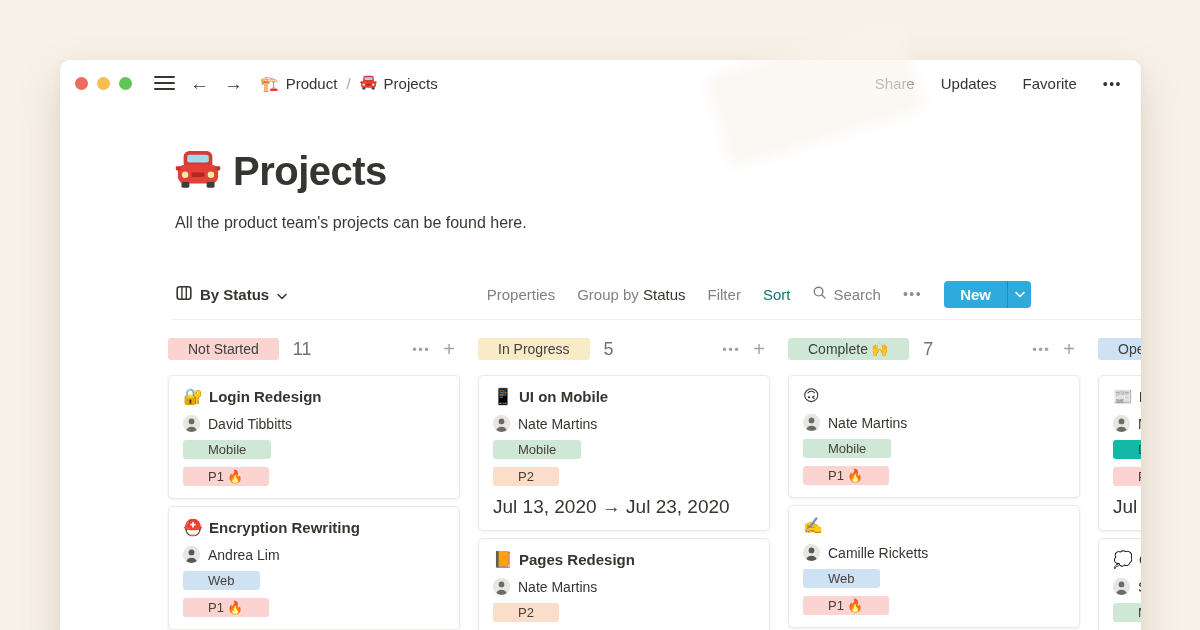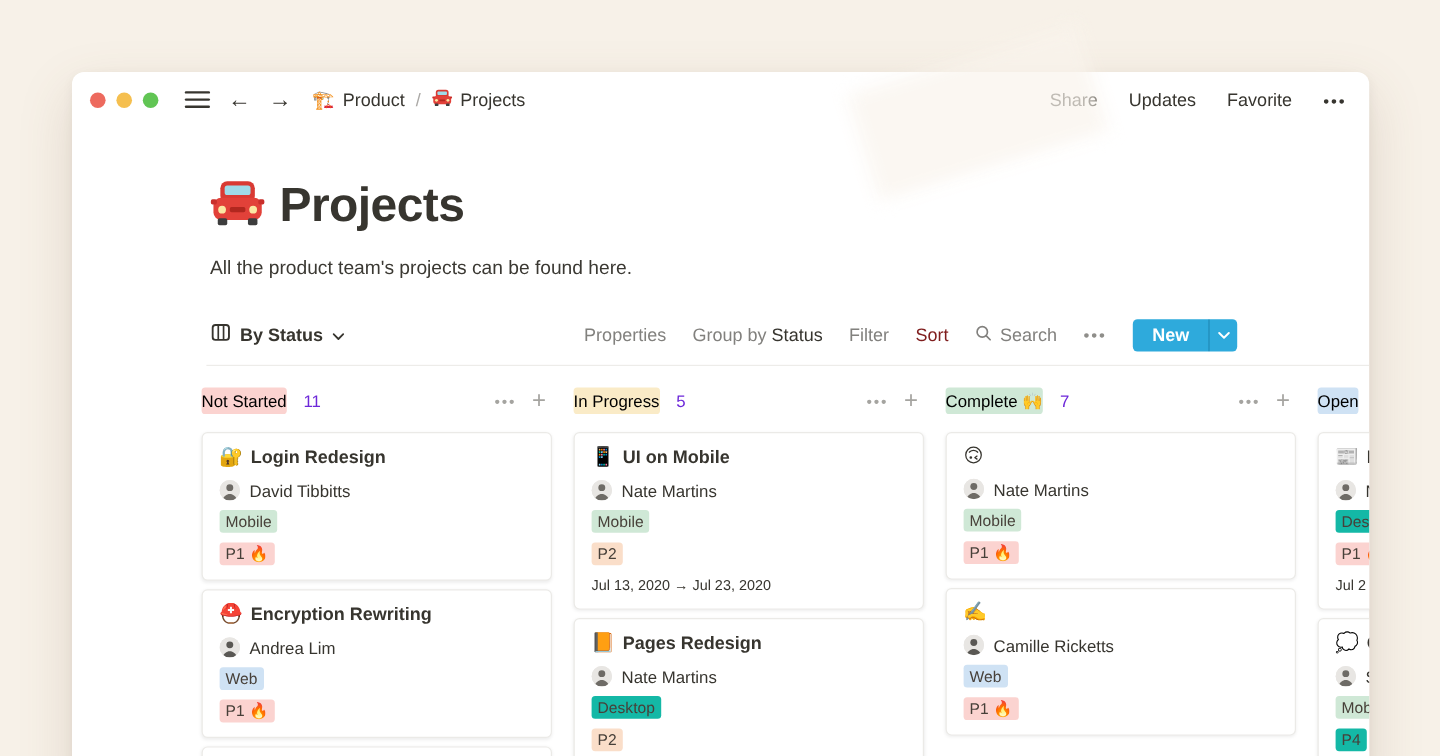--- a/index.html
+++ b/index.html
@@ -34,53 +34,53 @@
   .crumb .emoji { font-size:15px; line-height:1; }
   .bc-sep { color:#ABA9A6; margin:0 9px; }
   .toolbar-right { margin-left:auto; display:flex; align-items:flex-end; gap:26px; font-size:15px; }
   .tb-more { letter-spacing:1.5px; font-size:14px; cursor:pointer; }
   
   .page-header { padding:40px 110px 0 115px; }
   .title-row { display:flex; align-items:center; gap:12px; }
   .title-row h1 { font-size:40px; font-weight:700; letter-spacing:-.5px; }
   .page-desc { margin-top:18px; font-size:16px; color:#3B3933; }
   
-  .view-bar { display:flex; align-items:center; margin-top:30px; height:32px; padding:0 110px 0 116px;text-align:center; }
+  .view-bar { display:flex; align-items:center; margin-top:46px; height:32px; padding:0 110px 0 116px;text-align:center; }
   .view-left { display:flex; align-items:center; gap:8px; font-size:15px; font-weight:600; cursor:pointer; }
   .view-right { margin-left:auto; display:flex; align-items:center; gap:22px; font-size:15px; color:#82817E; }
   .vr-item { cursor:pointer; }
   .vr-dark { color:#37352F; }
-  .sort { color:#7f1d1d; }
+  .sort { color:#0f766e; }
   .search-group { display:flex; align-items:center; gap:6px; cursor:pointer; }
   .vb-more { letter-spacing:1.5px; font-size:14px; color:#8F8E8A; cursor:pointer; }
   .new-btn { display:flex; align-items:stretch; height:27px; background:#2EAADC; border-radius:4px; color:#fff; font-weight:600; font-size:15px; overflow:hidden; cursor:pointer; }
   .new-label { display:flex; align-items:center; padding:0 16px; }
   .new-chevron { width:24px; display:flex; align-items:center; justify-content:center; border-left:1px solid rgba(10,90,125,.4); }
   .divider { height:1px; background:#EDECE9; margin:9px 0 0 112px; }
   
   .board { display:flex; align-items:flex-start; gap:18px; padding:16px 0 0 108px; }
   .column { width:292px; flex:none; }
   .col-header { display:flex; align-items:center; height:26px; margin-bottom:13px; }
-  .status-tag { font-size:14px; line-height:20px; padding:1px 0; border-radius:3px; color:#000000; white-space:nowrap; }
-  .count { margin-left:14px; font-size:14px; color:#6d28d9; }
+  .status-tag { font-size:14px; line-height:20px; padding:1px 20px; border-radius:3px; color:#404040; white-space:nowrap; }
+  .count { margin-left:14px; font-size:18px; color:#737373; }
   .col-actions { margin-left:auto; display:flex; align-items:center; gap:13px; color:#A5A4A0; padding-right:5px; }
   .col-more { letter-spacing:1.5px; font-size:13px; cursor:pointer; }
   .col-add { font-size:20px; font-weight:300; line-height:1; cursor:pointer; }
   .card { background:#fff; border:1px solid #EBEAE7; border-radius:5px;
           box-shadow:0 1px 3px rgba(15,15,15,.07); padding:12px 14px; margin-bottom:7px; cursor:pointer; }
   .card-title-row { display:flex; align-items:center; gap:8px; }
   .card-icon { font-size:16px; line-height:1; width:18px; flex:none; }
   .card-title { font-size:15px; font-weight:600; white-space:nowrap; }
   .person-row { display:flex; align-items:center; gap:8px; margin-top:10px; }
   .avatar { width:17px; height:17px; border-radius:50%; overflow:hidden; flex:none; background:#E8E6E3; }
   .avatar svg { display:block; }
   .person-name { font-size:14px; white-space:nowrap; }
   .tag-row { margin-top:8px; }
-  .tag { display:inline-block; font-size:13px; line-height:19px; padding:0 5px; border-radius:3px; color:#474039; white-space:nowrap; }
-  .date-row { margin-top:10px; font-size:12px; white-space:nowrap; }
+  .tag { display:inline-block; font-size:13px; line-height:19px; padding:0 25px; border-radius:3px; color:#474039; white-space:nowrap; }
+  .date-row { margin-top:10px; font-size:19px; white-space:nowrap; }
   .stub { height:26px; }
   
   .c-red   { background:#FBD3D0; }
   .c-yellow{ background:#FAEBC7; }
   .c-green { background:#CFE8D6; }
   .c-blue  { background:#CFE2F4; }
   .c-gray  { background:#14b8a6; }
   .c-peach { background:#FADEC9; }
 </style>
 </head>
@@ -296,21 +296,20 @@
           <div class="person-row">
             <span class="avatar">
                 <svg width="17" height="17" viewBox="0 0 20 20">
                   <rect width="20" height="20" fill="#E8E6E3"></rect>
                   <circle cx="10" cy="7.5" r="3.4" fill="#6E6B66"></circle>
                   <path d="M3 20c.8-4 3.8-6.2 7-6.2s6.2 2.2 7 6.2z" fill="#6E6B66"></path>
                 </svg>
               </span>
             <span class="person-name">Nate Martins</span>
           </div>
-          <div class="tag-row"><span class="tag c-gray">Desktop</span></div>
           <div class="tag-row"><span class="tag c-peach">P2</span></div>
         </div>
       </div>
 
       <div class="column">
         <div class="col-header">
           <span class="status-tag c-green">Complete 🙌</span>
           <span class="count">7</span>
           <span class="col-actions">
             <span class="col-more">•••</span>

